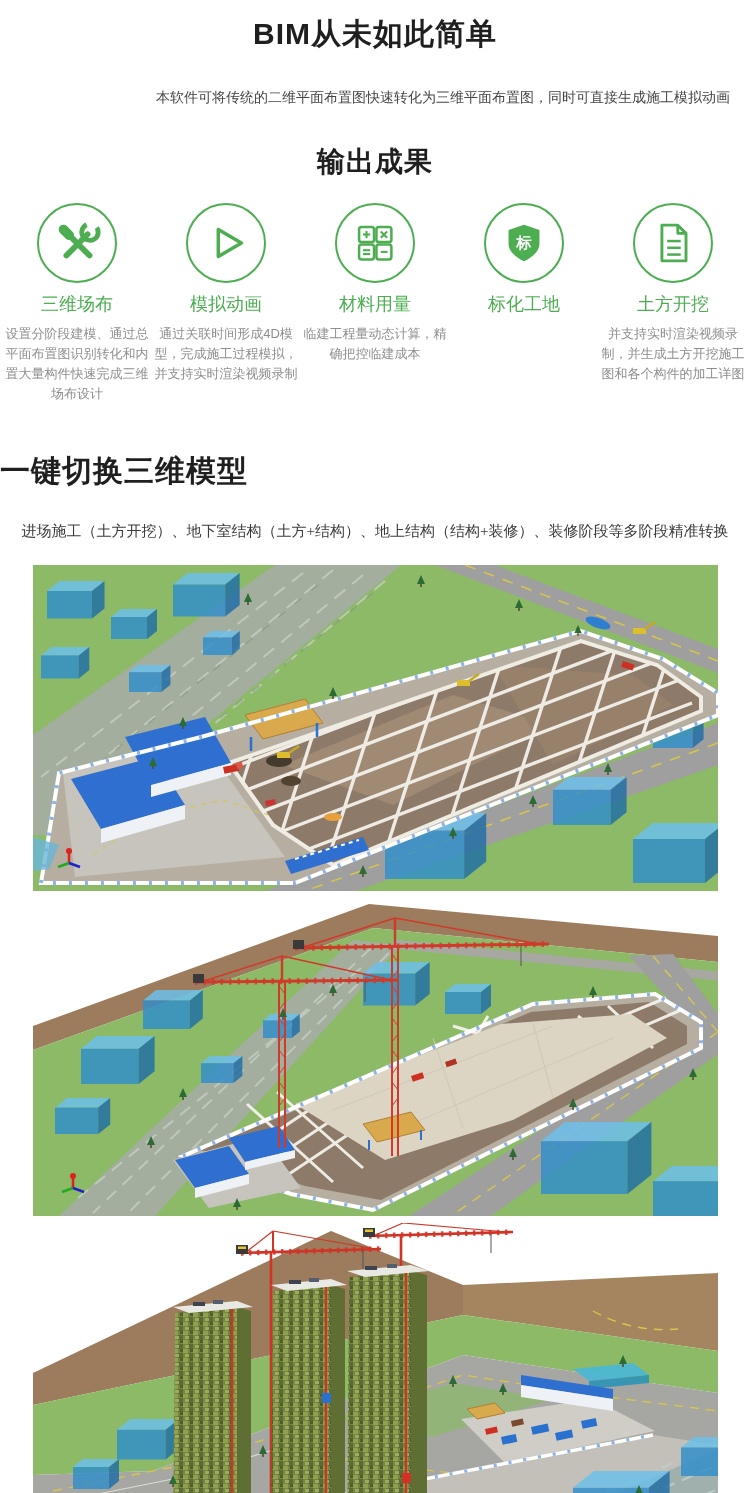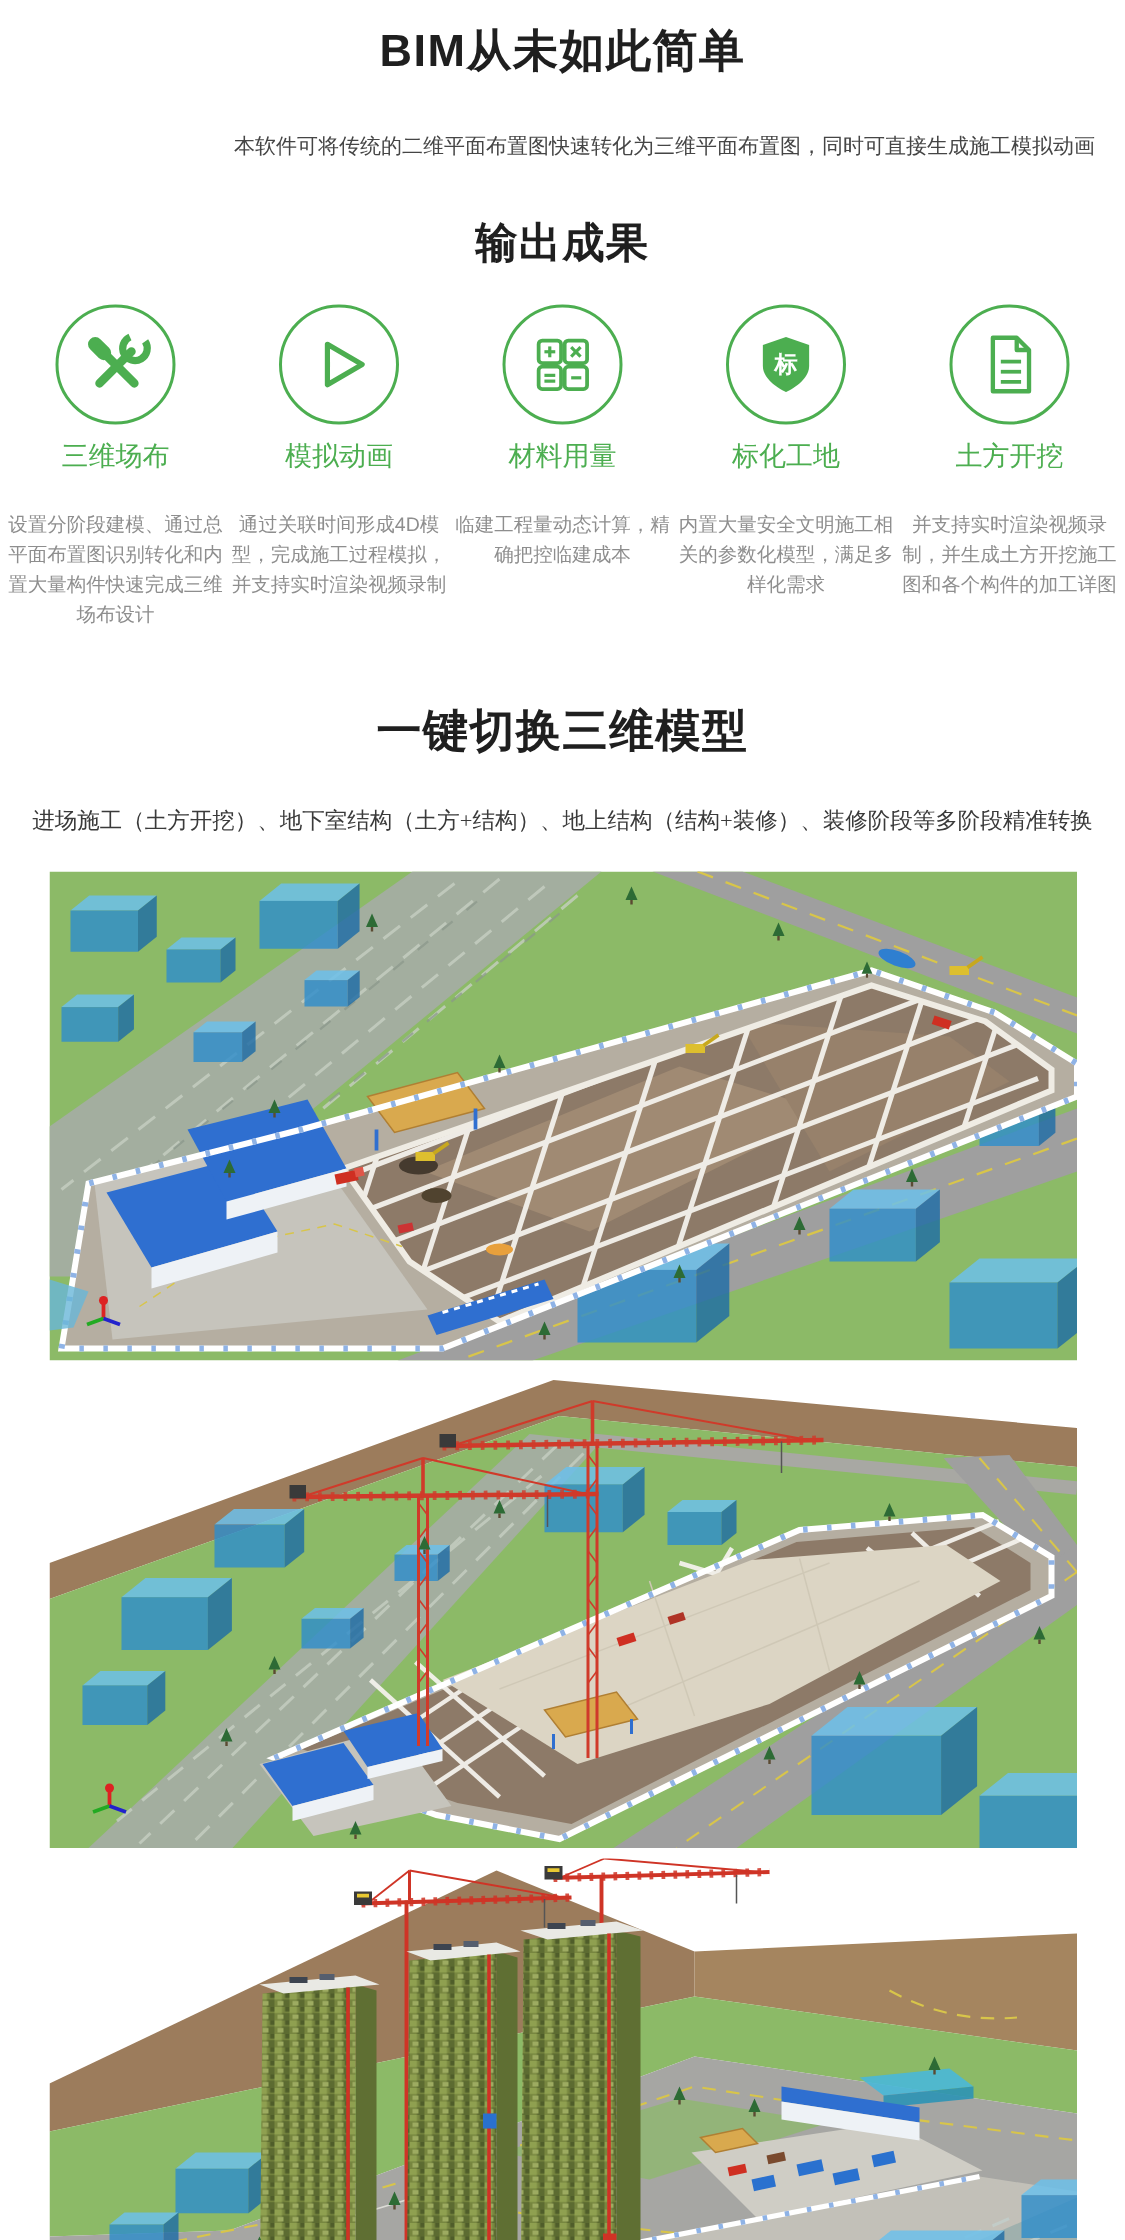--- a/index.html
+++ b/index.html
@@ -5,22 +5,22 @@
   html,body{margin:0;padding:0;background:#fff;}
   body{width:750px;font-family:"Liberation Sans","DejaVu Sans",sans-serif;color:#222;}
   .page{width:750px;overflow:hidden;background:#fff;}
   .hero-title{margin:0;padding-top:14px;text-align:center;font-size:30px;font-weight:bold;color:#1f1f1f;letter-spacing:1px;}
   .hero-sub{margin:34px 20px 0;text-align:right;font-size:14px;color:#454545;}
   .sec-title{margin:36px 0 0;text-align:center;font-size:28px;font-weight:bold;color:#1f1f1f;letter-spacing:1px;}
   .features{display:flex;justify-content:space-between;padding:0 5px;margin-top:22px;}
   .feature{width:144px;text-align:center;}
   .icon-circle{width:76px;height:76px;border:2px solid #4cae50;border-radius:50%;margin:0 auto;display:flex;align-items:center;justify-content:center;}
   .feature-title{margin-top:9px;font-size:18px;color:#4cae50;}
-  .feature-desc{margin-top:24px;font-size:13px;line-height:1.55;color:#8e8e8e;}
-  .switch-title{margin:46px 0 0;text-align:center;font-size:30px;font-weight:bold;color:#1f1f1f;letter-spacing:1px;}
+  .feature-desc{margin-top:8px;font-size:13px;line-height:1.55;color:#8e8e8e;}
+  .switch-title{margin:46px 0 0;font-size:30px;font-weight:bold;color:#1f1f1f;letter-spacing:1px;}
   .switch-sub{margin:30px 10px 0;text-align:center;font-size:15px;color:#3a3a3a;font-family:Liberation Serif, serif;}
   .renders{margin-top:24px;padding-bottom:10px;}
   .render-frame{width:685px;margin:0 auto 7px;display:block;}
   .render-frame svg{display:block;}
   figure{margin:0;}
 </style>
 </head>
 <body>
 
 <div class="page">
@@ -82,21 +82,20 @@
     </div>
 
     <div class="feature">
       <div class="icon-circle">
         <svg width="54" height="54" viewBox="0 0 56 56">
           <path d="M28 9 L44 14.5 V29 C44 40 28 47 28 47 C28 47 12 40 12 29 V14.5 Z" fill="#4cae50"></path>
           <text x="28" y="33.5" text-anchor="middle" font-size="16" font-weight="bold" fill="#ffffff">标</text>
         </svg>
       </div>
       <div class="feature-title">标化工地</div>
-      <div class="feature-desc">内置大量安全文明施工相关的参数化模型，满足多样化需求</div>
     </div>
 
     <div class="feature">
       <div class="icon-circle">
         <svg width="54" height="54" viewBox="0 0 56 56">
           <g stroke="#4cae50" fill="none" stroke-width="3" stroke-linejoin="round">
             <path d="M16.5 9.5 H33 L41.5 18 V46.5 H16.5 Z"></path>
             <path d="M33 9.5 V18 H41.5"></path>
           </g>
           <g stroke="#4cae50" stroke-width="2.6">

